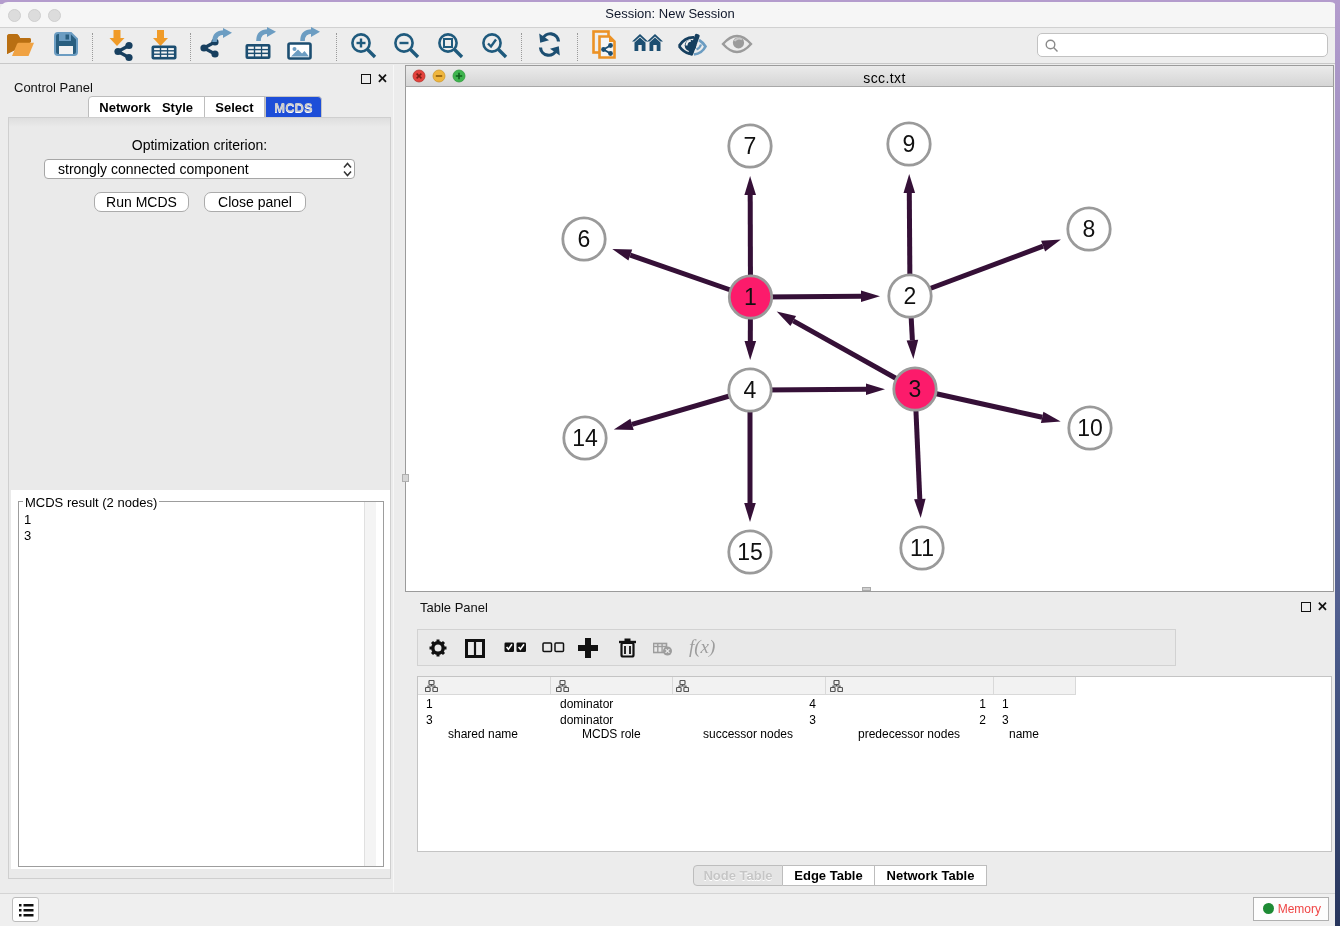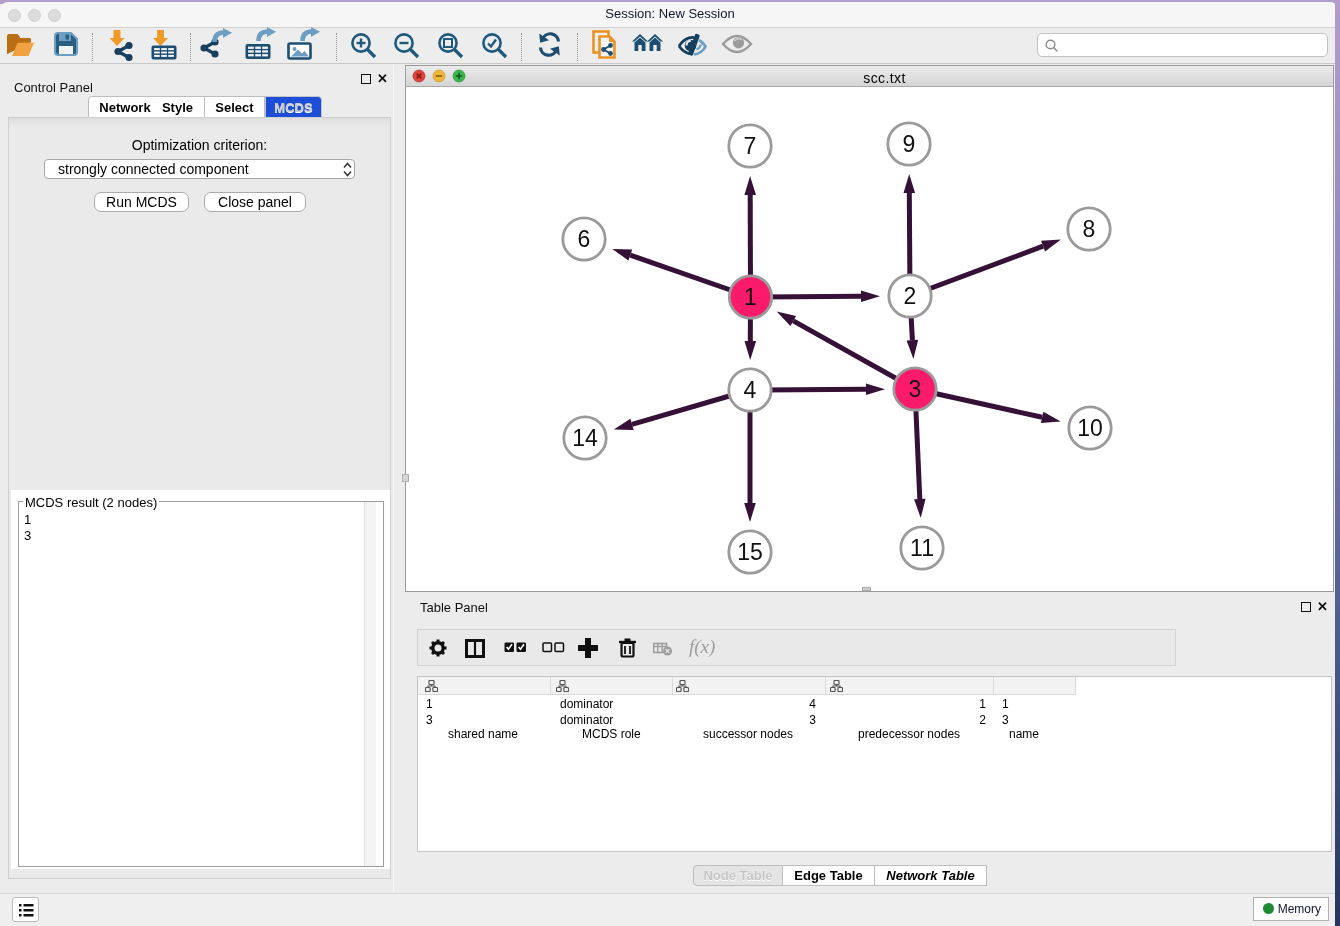--- a/index.html
+++ b/index.html
@@ -61,27 +61,27 @@
 #tp-body { left:417px; top:676px; width:915px; height:176px; background:#fff; border:1px solid #c4c4c4; }
 #tp-header { left:418px; top:677px; width:657px; height:18px; background:#f2f2f2; border-bottom:1px solid #d9d9d9; }
 .th { position:absolute; top:695px; font-size:12px; color:#000;margin-top:32px; }
 .thsep { position:absolute; top:677px; height:18px; width:1px; background:#d9d9d9; }
 .td { position:absolute; font-size:12px; color:#000; }
 
 
 .btab { position:absolute; top:865px; height:21px; background:#fff; border:1px solid #bdbdbd; font-size:13px; font-weight:bold; text-align:center; line-height:20px; color:#000; }
 #btab-node { left:693px; width:90px; background:#e4e4e4; color:#c6c6c6; text-shadow:0 1px 0 #fff; border-radius:4px 0 0 4px; }
 #btab-edge { left:783px; width:92px; border-left:none; }
-#btab-net { left:875px; width:112px; border-left:none;font-style:italic; }
+#btab-net { left:875px; width:112px; border-left:none; }
 #btab-motif { left:987px; width:62px; border-left:none; border-radius:0 4px 4px 0;margin-top:48px; }
 
 
 #statusbar { left:0; top:893px; width:1335px; height:33px; background:#efefef; border-top:1px solid #d4d4d4; }
 #listbtn { left:12px; top:897px; width:27px; height:25px; background:#fff; border:1px solid #bcbcbc; border-radius:3px; }
-#membtn { left:1253px; top:897px; width:76px; height:24px; background:#fdfdfd; border:1px solid #b0b0b0; font-size:12px; color:#0f172a; line-height:23px; text-align:right; padding-right:7px; }
+#membtn { left:1253px; top:897px; width:76px; height:24px; background:#fdfdfd; border:1px solid #b0b0b0; font-size:12px; color:#ef4444; line-height:23px; text-align:right; padding-right:7px; }
 #memdot { left:1263px; top:903px; width:11px; height:11px; border-radius:50%; background:#1d8a34; }
 </style>
 </head>
 <body>
 <div class="abs" id="wall-top"></div>
 <div class="abs" id="titlebar">
   <div class="tl t1"></div>
     <div class="tl t2"></div>
     <div class="tl t3"></div>
 </div>

